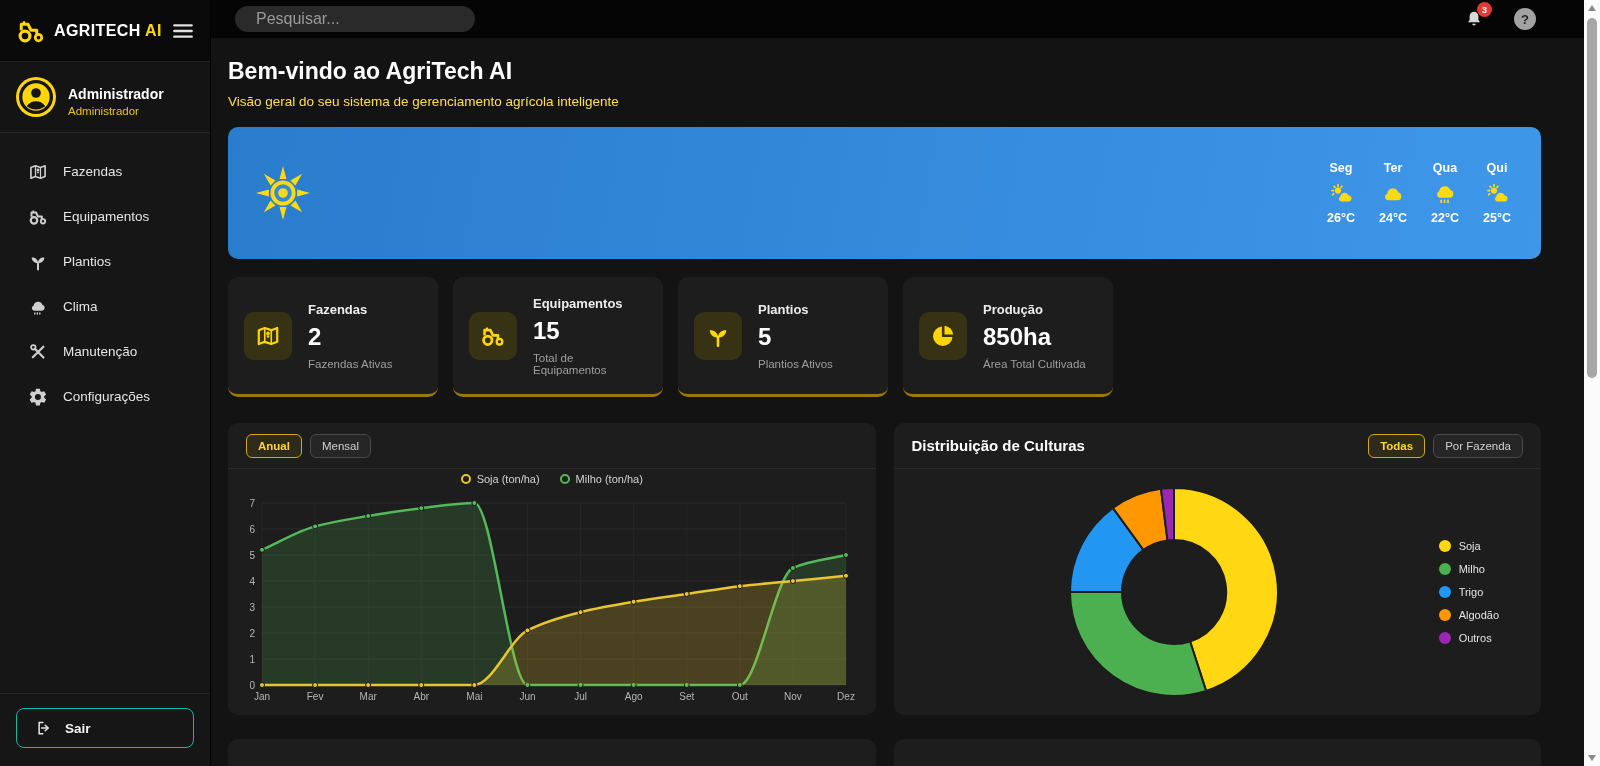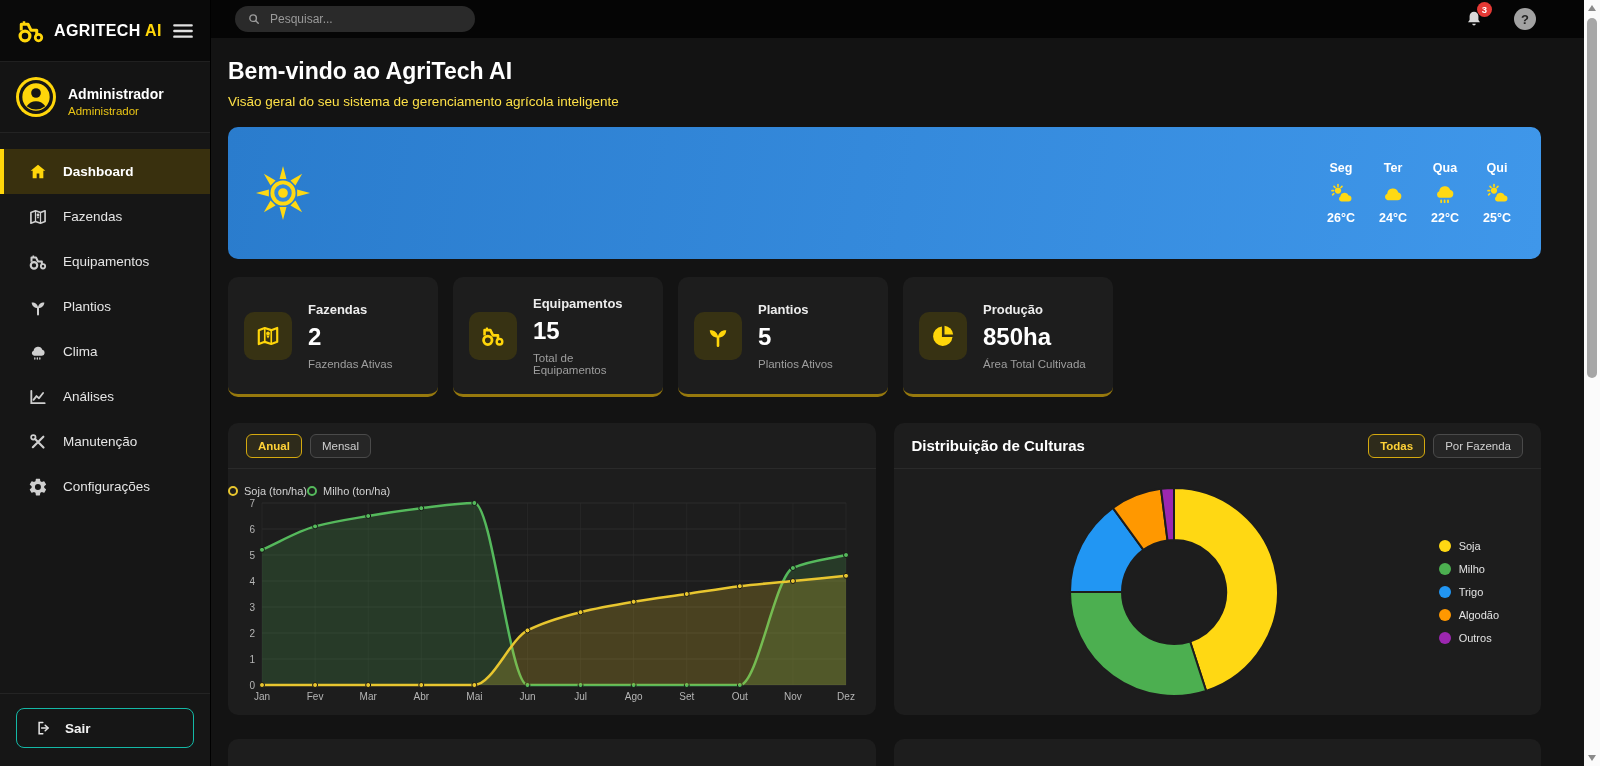--- a/index.html
+++ b/index.html
@@ -29,21 +29,21 @@
   .logout-btn { width:100%; height:40px; background:transparent; border:1px solid #14b8a6; border-radius:8px;
     color:#f2f2f2; font-size:13.5px; font-weight:bold; display:flex; align-items:center; gap:12px; padding-left:18px; cursor:pointer;
     font-family:inherit; }
   .logout-btn .mi-icon { width:18px; height:18px; display:inline-flex; color:#e8e8e8; }
 
   
   .main { flex:1; display:flex; flex-direction:column; margin-right:16px; overflow:hidden; }
   .topbar { height:38px; background:#050505; display:flex; align-items:center; padding:0 48px 0 24px; }
   .search { width:240px; height:26px; background:#2a2a2a; border-radius:13px; display:flex; align-items:center; padding:0 12px; gap:9px; }
   .search svg { width:14px; height:14px; color:#9c9c9c; }
-  .search input { flex:1; background:transparent; border:none; outline:none; color:#ddd; font-size:12px; font-family:inherit; }
+  .search input { flex:1; background:transparent; border:none; outline:none; color:#ddd; font-size:16px; font-family:inherit; }
   .search input::placeholder { color:#9a9a9a; }
   .topbar-right { margin-left:auto; display:flex; align-items:center; gap:30px; }
   .bell-wrap { position:relative; width:20px; height:20px; color:#d9d9d9; cursor:pointer; }
   .badge { position:absolute; top:-7px; right:-8px; min-width:15px; height:15px; border-radius:8px; background:#e53935; color:#fff;
     font-size:9.5px; font-weight:bold; display:flex; align-items:center; justify-content:center; padding:0 3px; }
   .help-btn { width:22px; height:22px; border-radius:50%; background:#a2a2a2; color:#242424; font-weight:bold; font-size:13px;
     display:flex; align-items:center; justify-content:center; cursor:pointer; }
 
   .content { flex:1; padding:12px 43px 0 17px; overflow:hidden; }
   .page-title { color:#fff; font-size:23px; font-weight:bold; margin-top:8px; }
@@ -76,21 +76,21 @@
   
   .charts-row { margin-top:26px; display:grid; grid-template-columns:1fr 1fr; gap:18px; }
   .card { background:#1d1d1d; border-radius:10px; overflow:hidden; }
   .card-header { height:46px; display:flex; align-items:center; padding:0 18px; border-bottom:1px solid #2a2a2a; }
   .card-title { color:#fff; font-size:15px; font-weight:bold; flex:1; }
   .pill-btns { display:flex; gap:8px; }
   .pill-btn { font-family:inherit; font-size:11.5px; padding:5px 11px; border-radius:6px; cursor:pointer;
     background:#262626; color:#cfcfcf; border:1px solid #4a4a4a;text-align:right; }
   .pill-btn.active { color:#ffd237; border:1.5px solid #d4a90f; background:rgba(255,214,10,.08); font-weight:bold; }
   .chart-body { height:246px; position:relative; }
-  .line-legend { position:absolute; top:16px; left:0; right:0; display:flex; justify-content:flex-start; z-index:2; }
+  .line-legend { position:absolute; top:4px; left:0; right:0; display:flex; justify-content:center; gap:20px; z-index:2; }
   .legend-item { display:flex; align-items:center; gap:6px; color:#d2d2d2; font-size:11px; }
   .legend-ring { width:10px; height:10px; border-radius:50%; border:2px solid; }
   #line-chart { position:absolute; left:8px; top:24px; }
 
   .donut-body { display:flex; align-items:center; height:246px; }
   .donut-spacer { width:166px; flex:none; }
   .donut-legend { margin-left:auto; margin-right:42px; display:flex; flex-direction:column; gap:11px; }
   .dl-item { display:flex; align-items:center; gap:8px; color:#e2e2e2; font-size:11px; }
   .dl-dot { width:12px; height:12px; border-radius:50%; }
 
@@ -134,28 +134,20 @@
             <circle cx="12" cy="9.6" r="2.9"></circle>
             <path d="M6.4 17.6a6.6 6.6 0 0 1 11.2 0 9.2 9.2 0 0 1-11.2 0z"></path>
           </svg>
         </div>
       <div>
         <div class="user-name">Administrador</div>
         <div class="user-role">Administrador</div>
       </div>
     </div>
     <nav class="menu" id="menu">
-        <div class="menu-item active">
-          <span class="mi-icon">
-            <svg viewBox="0 0 24 24" width="100%" height="100%" fill="currentColor">
-              <path d="M12 3.2l8.8 7.4h-2.4v9h-4.8v-5.7h-3.2v5.7H5.6v-9H3.2z"></path>
-            </svg>
-          </span>
-                 <span class="mi-label">Dashboard</span>
-        </div>
         <div class="menu-item">
           <span class="mi-icon">
             <svg viewBox="0 0 24 24" width="100%" height="100%" fill="currentColor">
               <path fill="none" stroke="currentColor" stroke-width="2" stroke-linejoin="round" d="M3.5 6.6l5.5-2 6 2 5.5-2v12.8l-5.5 2-6-2-5.5 2z"></path>
               <path fill="none" stroke="currentColor" stroke-width="1.5" d="M9 4.8v12.6M15 6.8v12.6"></path>
               <circle cx="12" cy="9.6" r="1.7"></circle>
               <path d="M12 14.2l-1.6-2.6h3.2z"></path>
             </svg>
           </span>
                  <span class="mi-label">Fazendas</span>
@@ -182,29 +174,20 @@
                  <span class="mi-label">Plantios</span>
         </div>
         <div class="menu-item">
           <span class="mi-icon">
             <svg viewBox="0 0 24 24" width="100%" height="100%" fill="currentColor">
               <path d="M7.2 16.4h9.4a3.6 3.6 0 0 0 .6-7.1A5.4 5.4 0 0 0 6.7 10.4a3.1 3.1 0 0 0 .5 6z"></path>
               <path fill="none" stroke="currentColor" stroke-width="1.6" stroke-linecap="round" d="M8.2 19v1.5M11.2 19v1.5M14.2 19v1.5"></path>
             </svg>
           </span>
                  <span class="mi-label">Clima</span>
-        </div>
-        <div class="menu-item">
-          <span class="mi-icon">
-            <svg viewBox="0 0 24 24" width="100%" height="100%" fill="currentColor">
-              <path fill="none" stroke="currentColor" stroke-width="2.2" stroke-linecap="round" d="M4 4.6v14.8h16"></path>
-              <path fill="none" stroke="currentColor" stroke-width="2.2" stroke-linecap="round" stroke-linejoin="round" d="M6.6 15.4l3.6-4.5 3 2.6 4.9-6.3"></path>
-            </svg>
-          </span>
-                 <span class="mi-label">Análises</span>
         </div>
         <div class="menu-item">
           <span class="mi-icon">
             <svg viewBox="0 0 24 24" width="100%" height="100%" fill="currentColor">
               <path fill="none" stroke="currentColor" stroke-width="2.6" stroke-linecap="round" d="M8.2 8.2L18.6 18.6M18.4 5.6L5.8 18.2"></path>
               <circle cx="6.4" cy="6.4" r="2.7" fill="none" stroke="currentColor" stroke-width="2"></circle>
             </svg>
           </span>
                  <span class="mi-label">Manutenção</span>
         </div>

